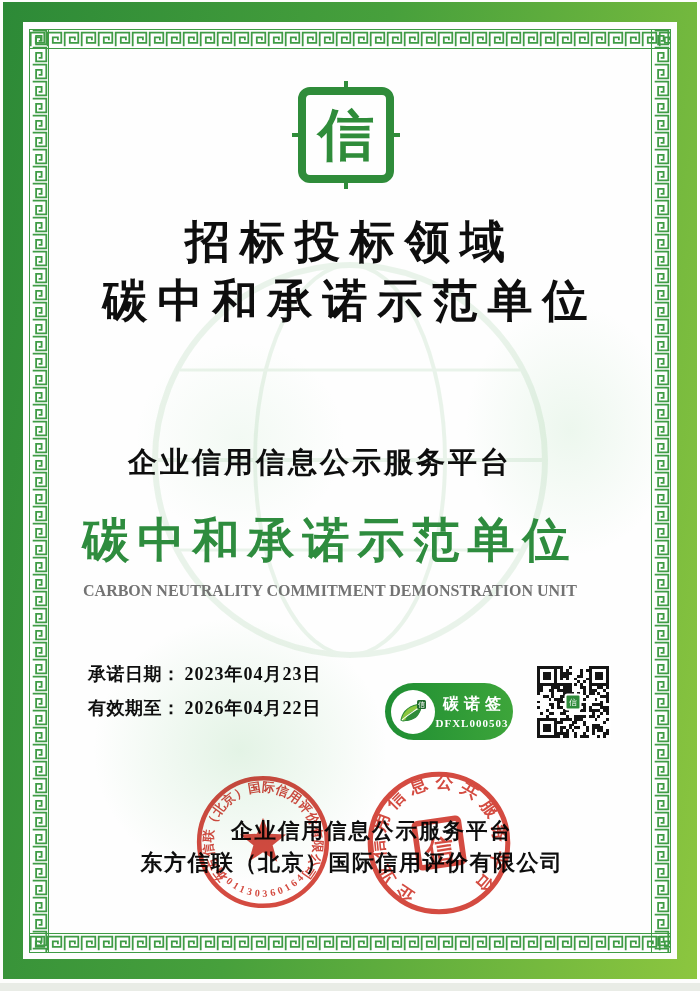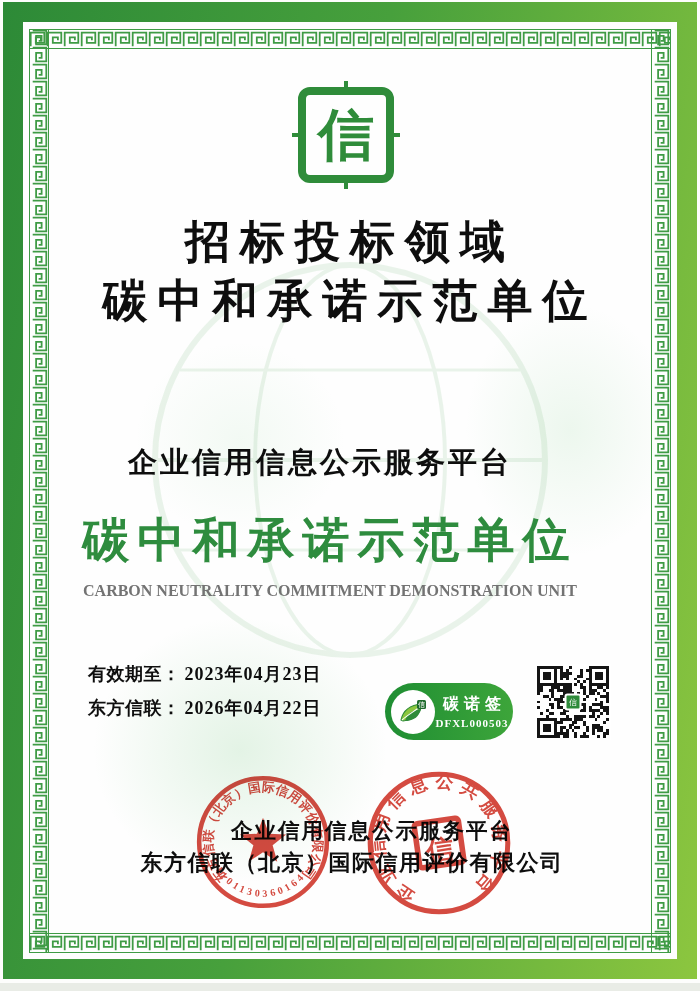--- a/index.html
+++ b/index.html
@@ -668,22 +668,22 @@
 
     <div class="ctr title-cn t1">招标投标领域</div>
     <div class="ctr title-cn t2">碳中和承诺示范单位</div>
 
     <div class="ctr company">企业信用信息公示服务平台</div>
 
     <div class="ctr award-cn">碳中和承诺示范单位</div>
     <div class="ctr award-en">CARBON NEUTRALITY COMMITMENT DEMONSTRATION UNIT</div>
 
     <div class="fields">
-      <div class="field"><span>有效期至：</span><span class="v">2023年04月23日</span></div>
-      <div class="field"><span>东方信联：</span><span class="v">2026年04月22日</span></div>
+      <div class="field"><span>承诺日期：</span><span class="v">2023年04月23日</span></div>
+      <div class="field"><span>有效期至：</span><span class="v">2026年04月22日</span></div>
     </div>
 
     <div class="badge">
       <div class="badge-circle">
         <svg width="36" height="36" viewBox="0 0 36 36">
           <path d="M6 26 C8 16 15 11 27 10 C25 21 18 26 8 27 Z" fill="#8cc63f" stroke="#2e8b3a" stroke-width="1.2"></path>
           <path d="M10 27 C12 20 17 16 26 15 C24 23 19 26 12 27 Z" fill="#2e8b3a"></path>
           <path d="M7 26 C14 20 20 17 26 12" fill="none" stroke="#ffffff" stroke-width="1.1"></path>
           <rect x="22" y="6" width="9" height="9" rx="1.5" fill="#1e6b2c"></rect>
           <text x="26.5" y="13" font-size="7" fill="#ffffff" text-anchor="middle">信</text>

